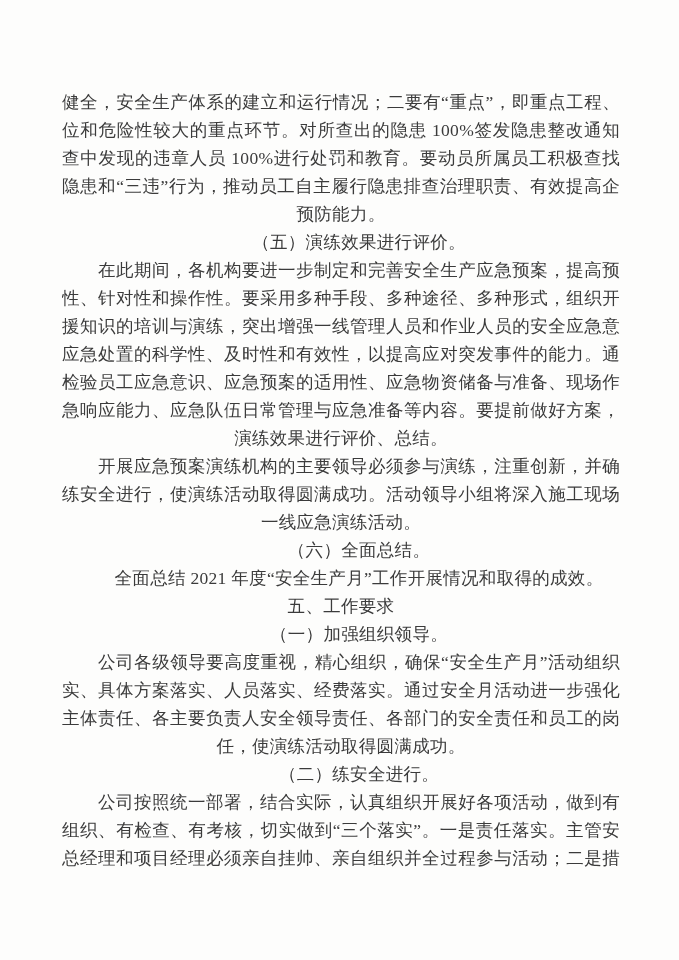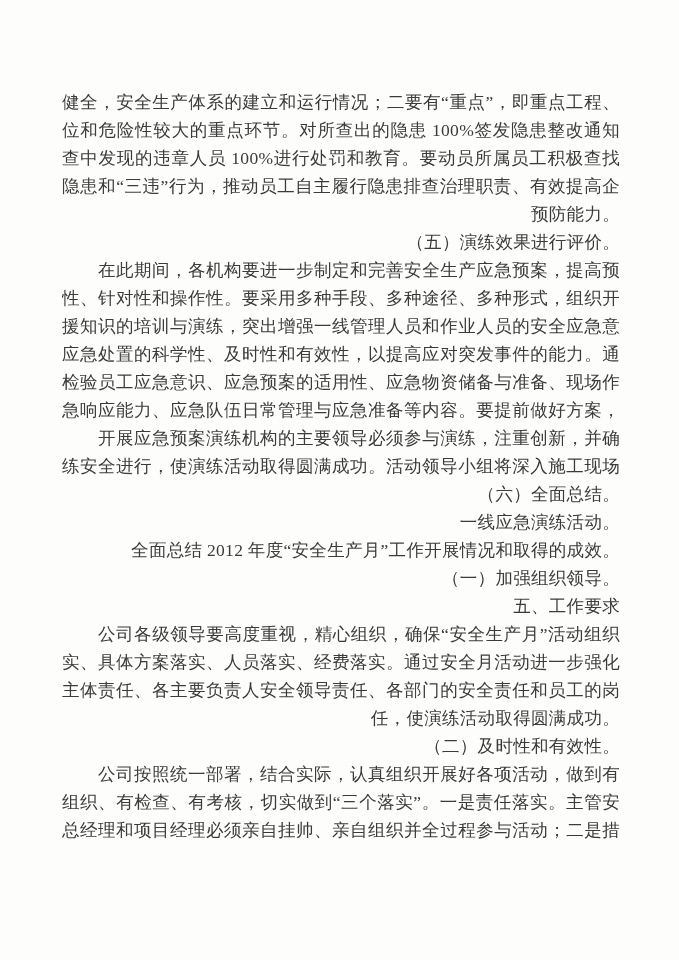--- a/index.html
+++ b/index.html
@@ -21,21 +21,21 @@
     left: 62px;
     top: 88px;
     width: 558px;
   }
   .line {
     height: 28px;
     line-height: 28px;
     font-size: 17.5px;
     color: #3b3b3b;
     letter-spacing: 0.3px;
-    text-align: right;
+    text-align: center;
     overflow: hidden;
   }
   .line.fill {
     text-align: justify;
     text-align-last: justify;
     text-justify: inter-ideograph;
   }
   .line.indent1 { padding-left: 36px; }
 </style>
 </head>
@@ -48,29 +48,30 @@
       <div class="line fill">查中发现的违章人员 100%进行处罚和教育。要动员所属员工积极查找身边的安全</div>
       <div class="line fill">隐患和“三违”行为，推动员工自主履行隐患排查治理职责、有效提高企业事故</div>
       <div class="line">预防能力。</div>
       <div class="line indent1">（五）演练效果进行评价。</div>
       <div class="line fill indent1">在此期间，各机构要进一步制定和完善安全生产应急预案，提高预案的严谨</div>
       <div class="line fill">性、针对性和操作性。要采用多种手段、多种途径、多种形式，组织开展应急救</div>
       <div class="line fill">援知识的培训与演练，突出增强一线管理人员和作业人员的安全应急意识，增加</div>
       <div class="line fill">应急处置的科学性、及时性和有效性，以提高应对突发事件的能力。通过演练，</div>
       <div class="line fill">检验员工应急意识、应急预案的适用性、应急物资储备与准备、现场作业人员应</div>
       <div class="line fill">急响应能力、应急队伍日常管理与应急准备等内容。要提前做好方案，演练后对</div>
+      <div class="line">演练效果进行评价、总结。</div>
       <div class="line fill indent1">开展应急预案演练机构的主要领导必须参与演练，注重创新，并确保预案演</div>
       <div class="line fill">练安全进行，使演练活动取得圆满成功。活动领导小组将深入施工现场参加施工</div>
+      <div class="line">一线应急演练活动。</div>
       <div class="line indent1">（六）全面总结。</div>
-      <div class="line">一线应急演练活动。</div>
-      <div class="line indent1">全面总结 2012 年度“安全生产月”工作开展情况和取得的成效。</div>
+      <div class="line indent1">全面总结 2021 年度“安全生产月”工作开展情况和取得的成效。</div>
+      <div class="line">五、工作要求</div>
       <div class="line indent1">（一）加强组织领导。</div>
-      <div class="line">五、工作要求</div>
       <div class="line fill indent1">公司各级领导要高度重视，精心组织，确保“安全生产月”活动组织机构落</div>
       <div class="line fill">实、具体方案落实、人员落实、经费落实。通过安全月活动进一步强化安全生产</div>
       <div class="line fill">主体责任、各主要负责人安全领导责任、各部门的安全责任和员工的岗位安全责</div>
       <div class="line">任，使演练活动取得圆满成功。</div>
-      <div class="line indent1">（二）及时性和有效性。</div>
+      <div class="line indent1">（二）练安全进行。</div>
       <div class="line fill indent1">公司按照统一部署，结合实际，认真组织开展好各项活动，做到有部署、有</div>
       <div class="line fill">组织、有检查、有考核，切实做到“三个落实”。一是责任落实。主管安全的副</div>
       <div class="line fill">总经理和项目经理必须亲自挂帅、亲自组织并全过程参与活动；二是措施落实。</div>
     </div>
 </div>
 
 </body></html>

